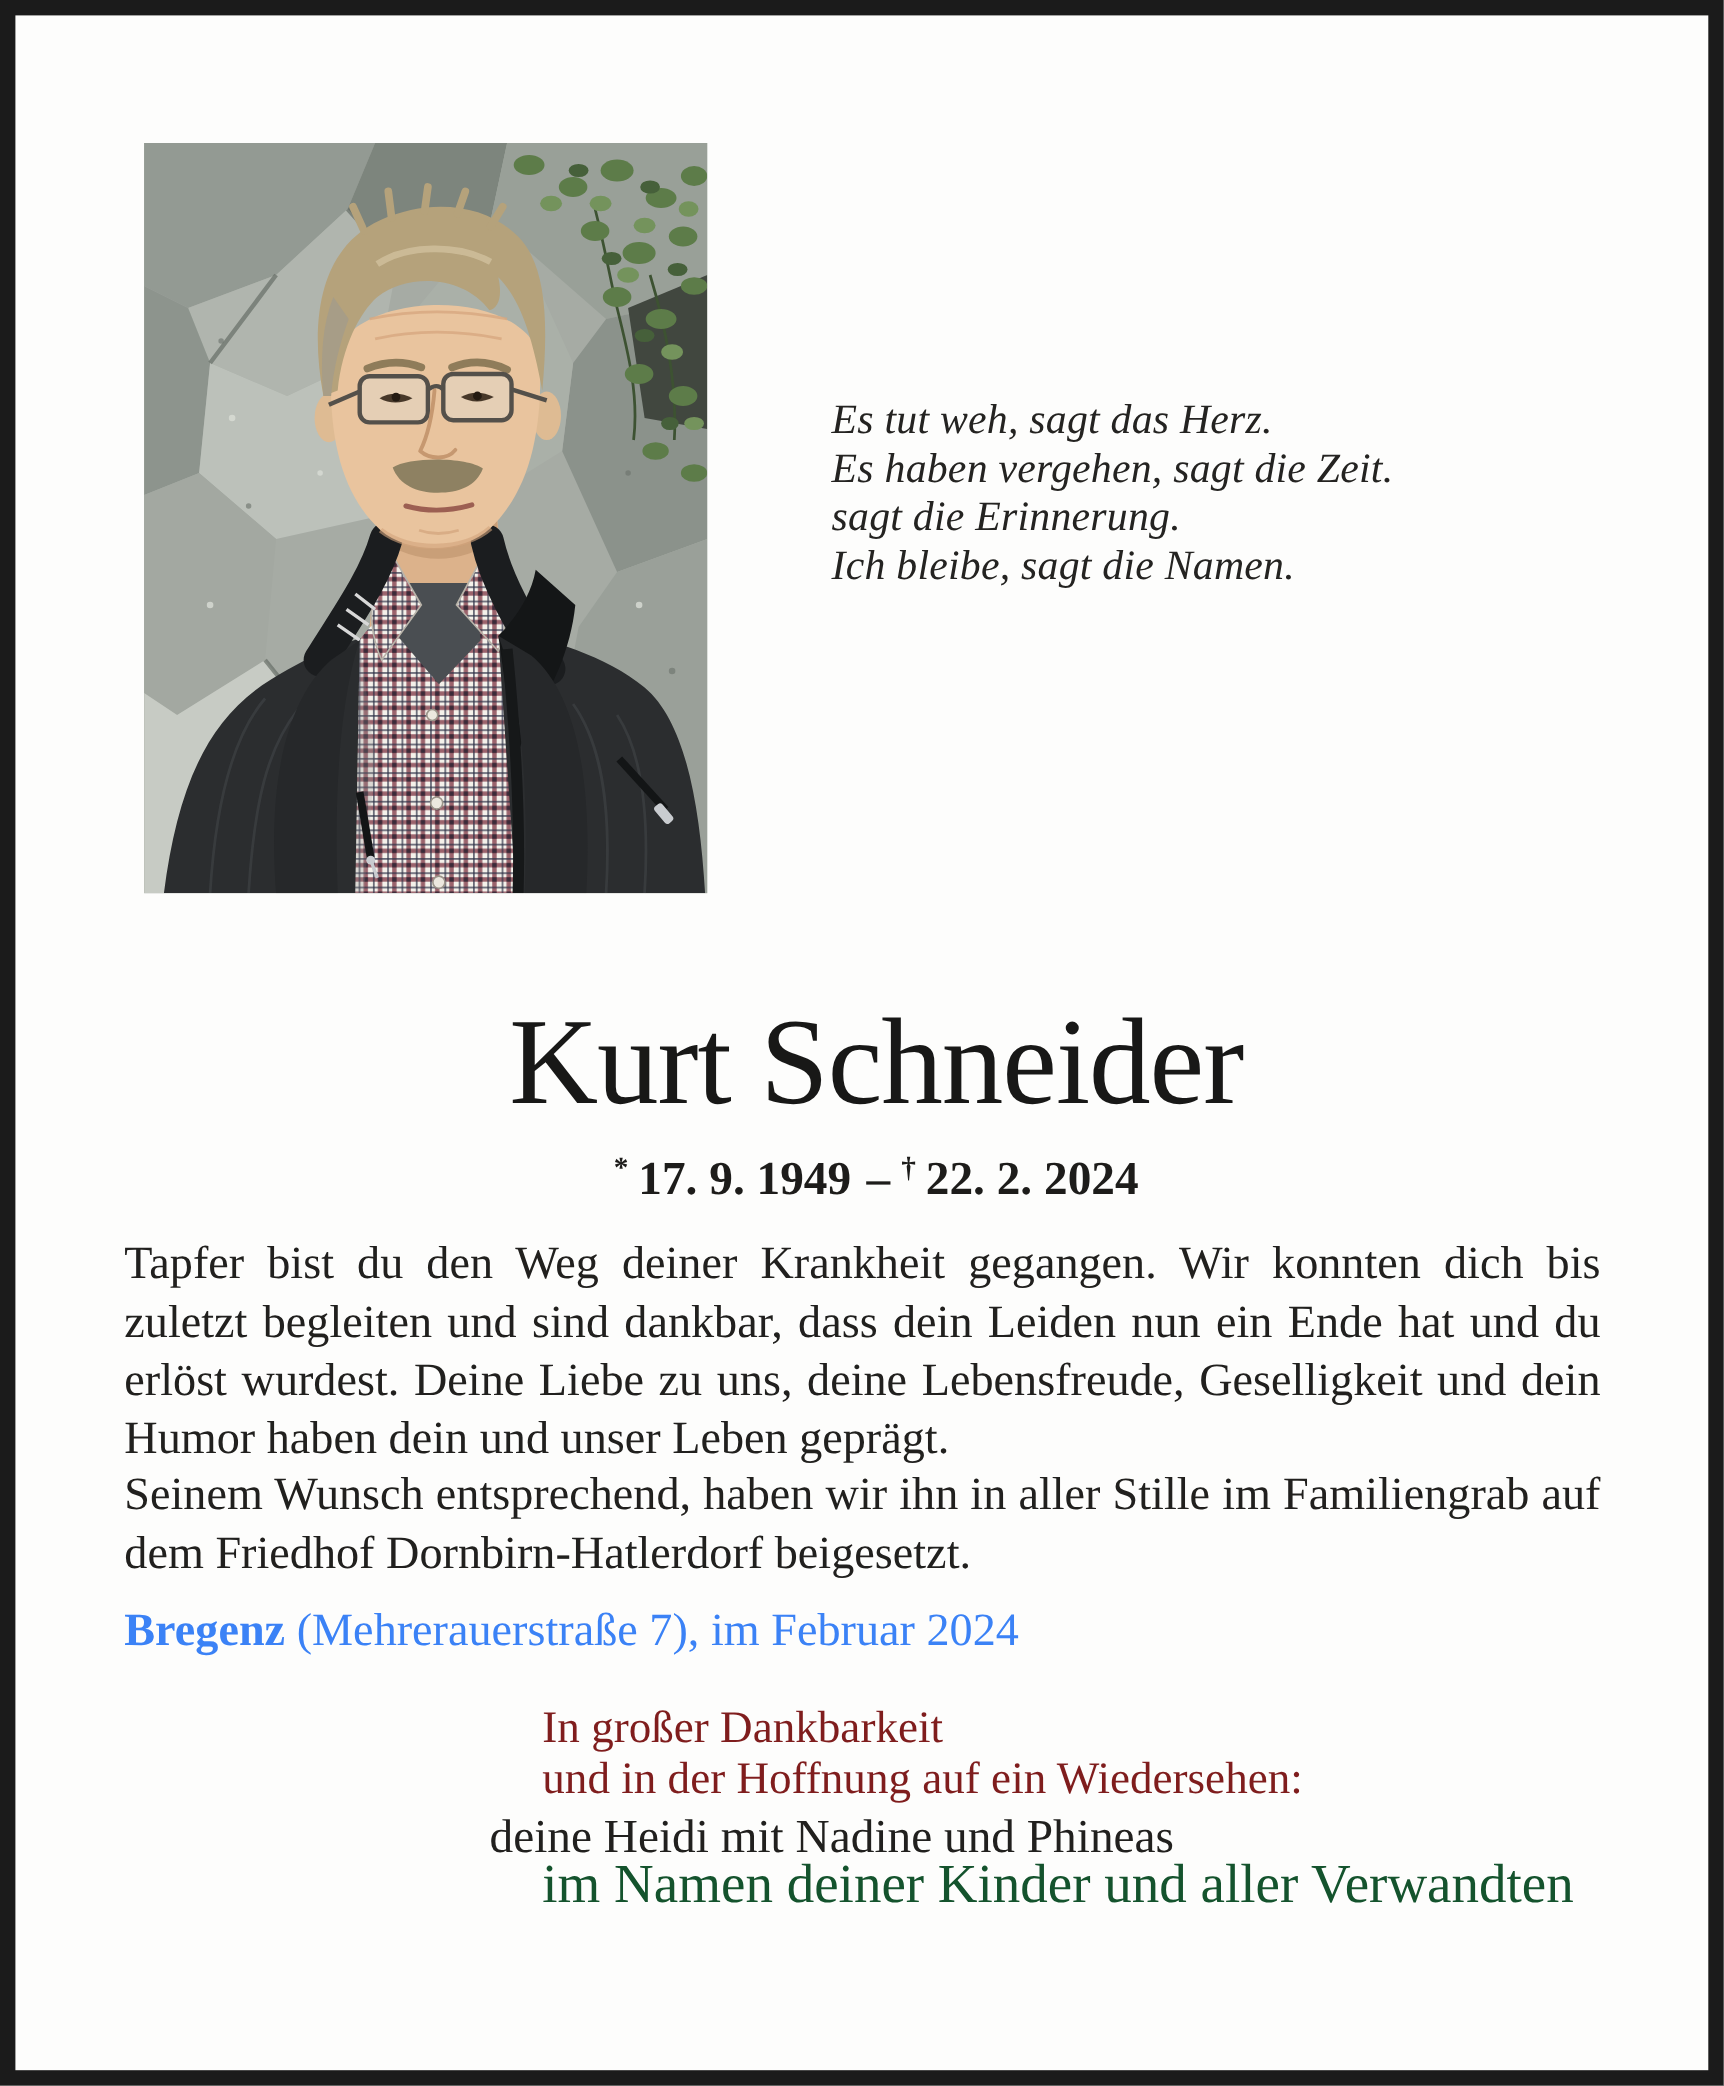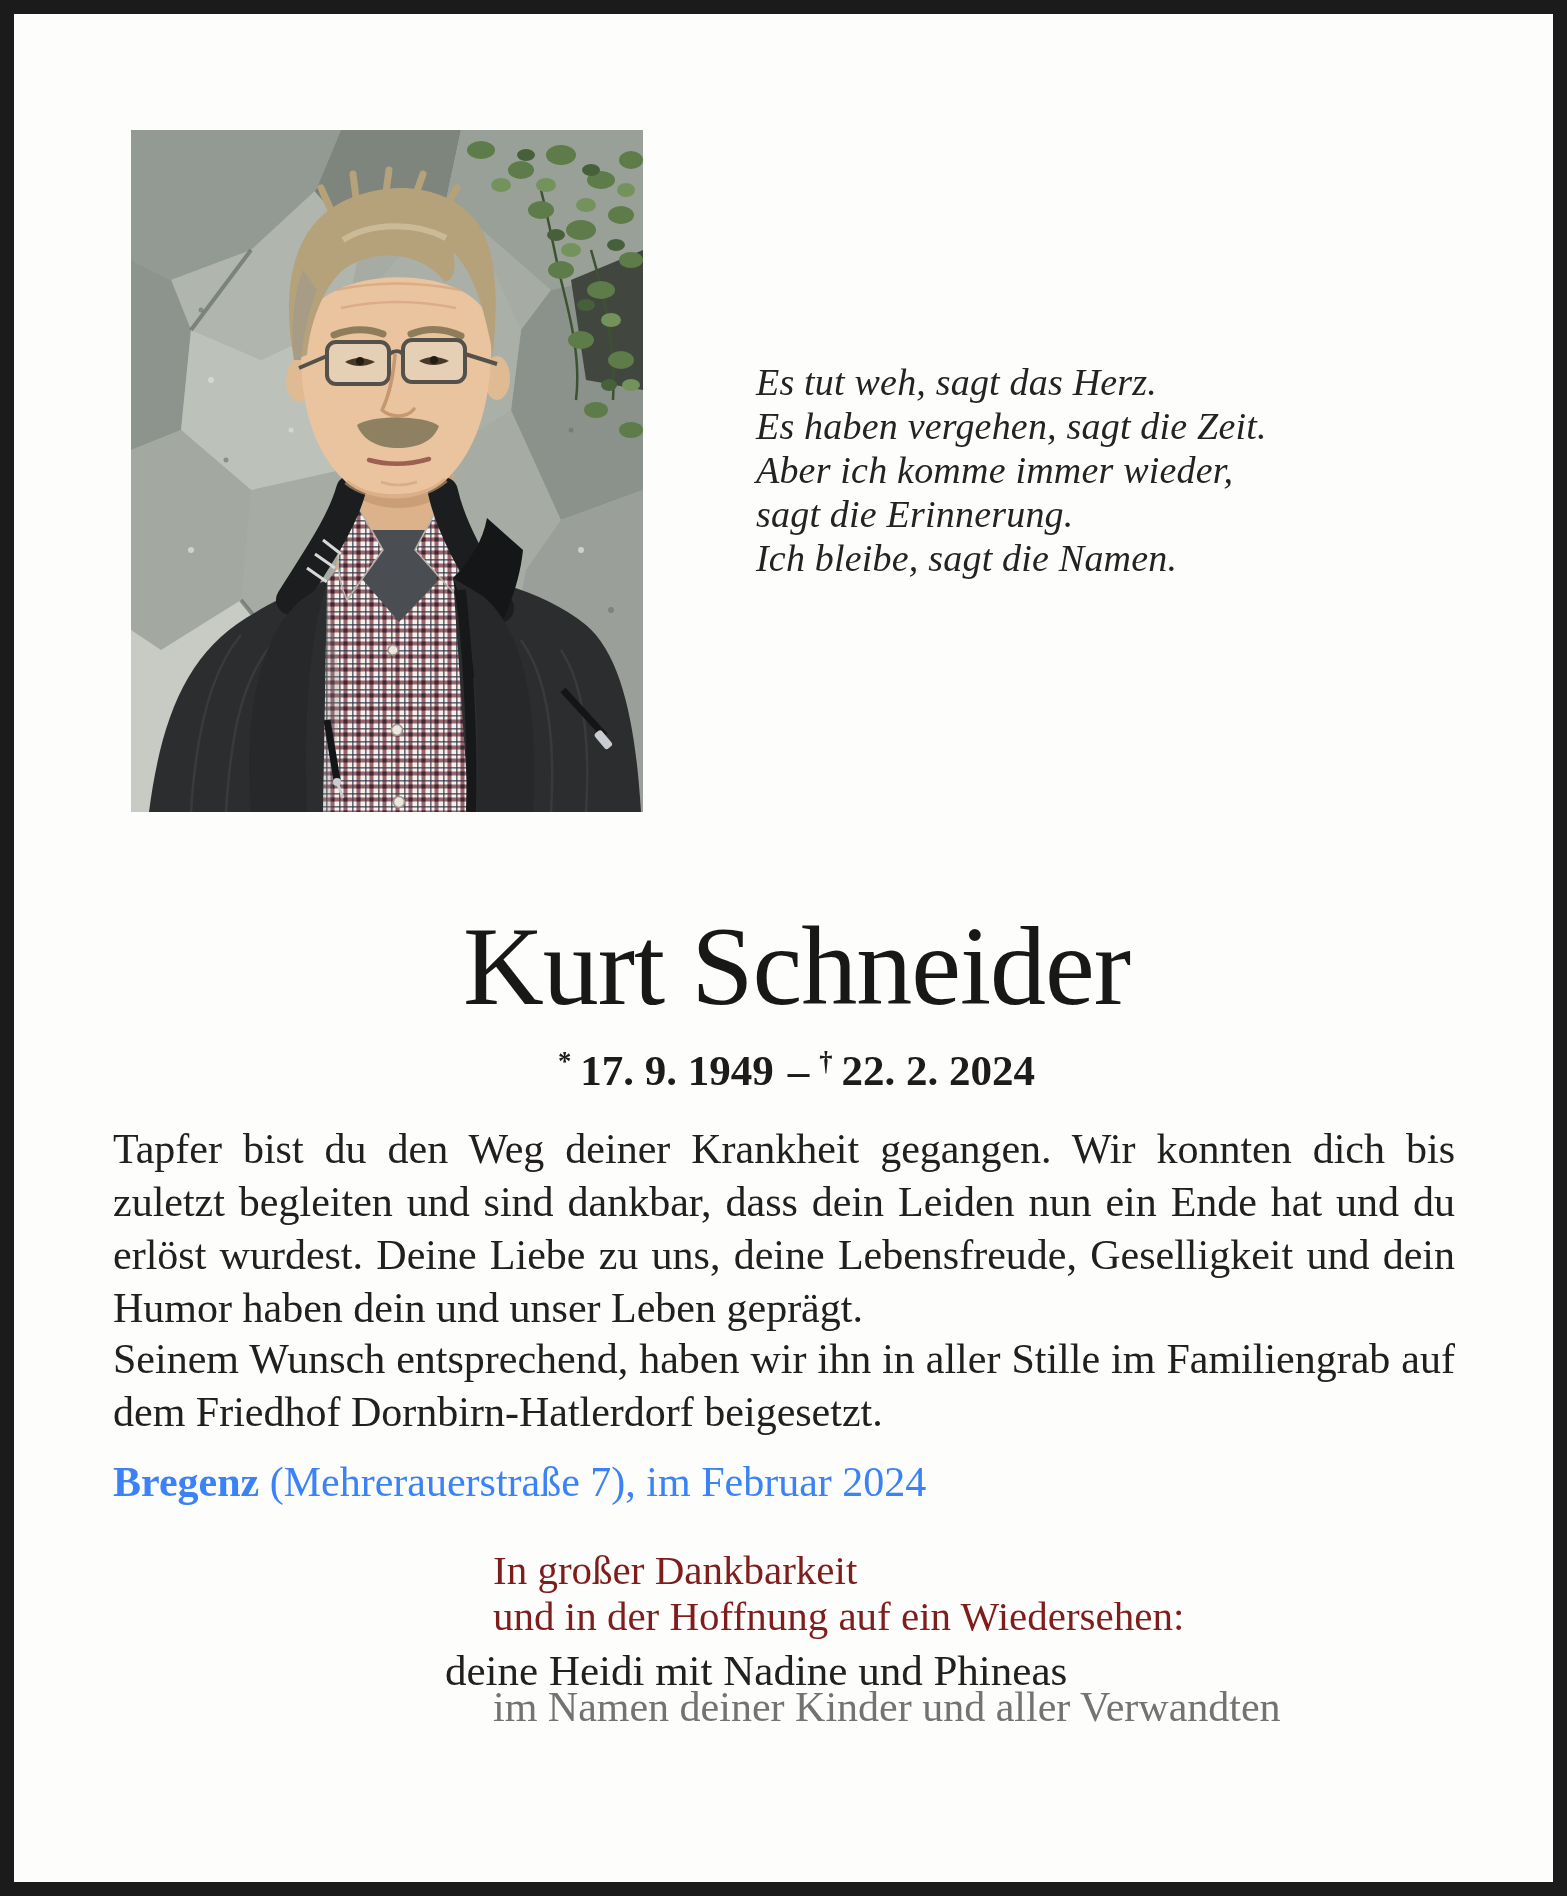--- a/index.html
+++ b/index.html
@@ -50,21 +50,21 @@
     position:absolute;left:479px;top:1533px;
     font-size:41px;line-height:46px;color:#7f1d1d;
   }
   .family{
     position:absolute;left:431px;top:1632px;
     font-size:43px;color:#21201e;
   }
   .family strong{font-weight:normal;}
   .family-note{
     position:absolute;left:479px;top:1669px;
-    font-size:42px;color:#737373;
+    font-size:50px;color:#14532d;
   }
 </style>
 </head>
 <body>
 
 <div class="page">
 
   <div class="photo" role="img" aria-label="Portrait of an elderly man with short grey-blond hair, glasses and moustache, wearing a dark quilted jacket over a red-and-white checked shirt, standing in front of a grey rock wall with ivy">
     <svg viewBox="0 0 512 682" preserveAspectRatio="none">
       <defs>
@@ -217,21 +217,20 @@
           <path d="M238,330 Q267,338 298,329" stroke="#9c5f52" stroke-width="4.5" fill="none" stroke-linecap="round"></path>
           <path d="M250,352 Q267,358 286,352" stroke="#d2a47c" stroke-width="2.5" fill="none" opacity="0.7"></path>
         </g>
       </g>
     </svg>
   </div>
 
   <div class="poem">
     <div class="poem-line">Es tut weh, sagt das Herz.</div>
     <div class="poem-line">Es haben vergehen, sagt die Zeit.</div>
-    <div class="poem-line">Aber ich komme immer wieder,</div>
     <div class="poem-line">sagt die Erinnerung.</div>
     <div class="poem-line">Ich bleibe, sagt die Namen.</div>
   </div>
 
   <h1 class="name">Kurt Schneider</h1>
   <div class="dates">
     <span class="sym">*</span><span>17. 9. 1949</span><span class="dash">–</span><span class="sym">†</span><span>22. 2. 2024</span>
   </div>
 
   <p class="para para1">Tapfer bist du den Weg deiner Krankheit gegangen. Wir konnten dich bis zuletzt begleiten und sind dankbar, dass dein Leiden nun ein Ende hat und du erlöst wurdest. Deine Liebe zu uns, deine Lebensfreude, Geselligkeit und dein Humor haben dein und unser Leben geprägt.</p>

